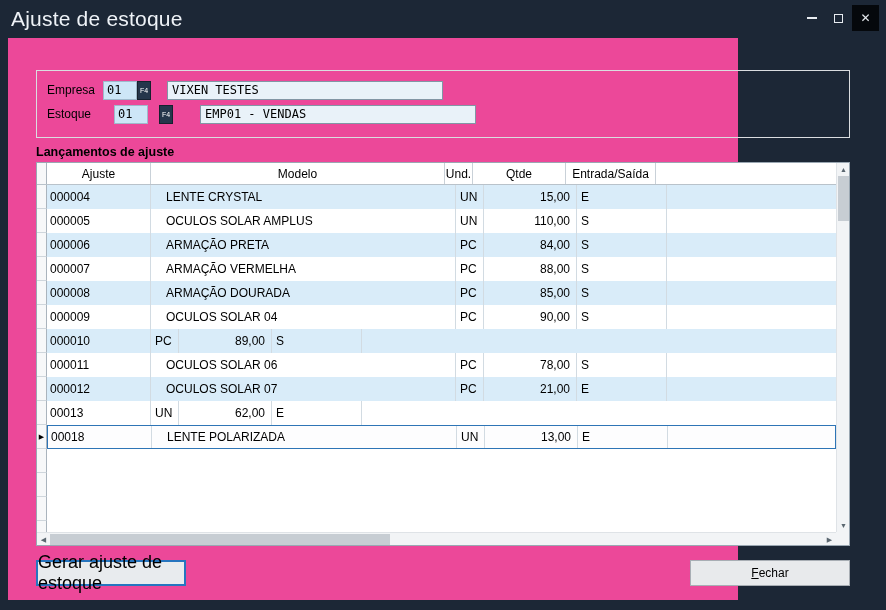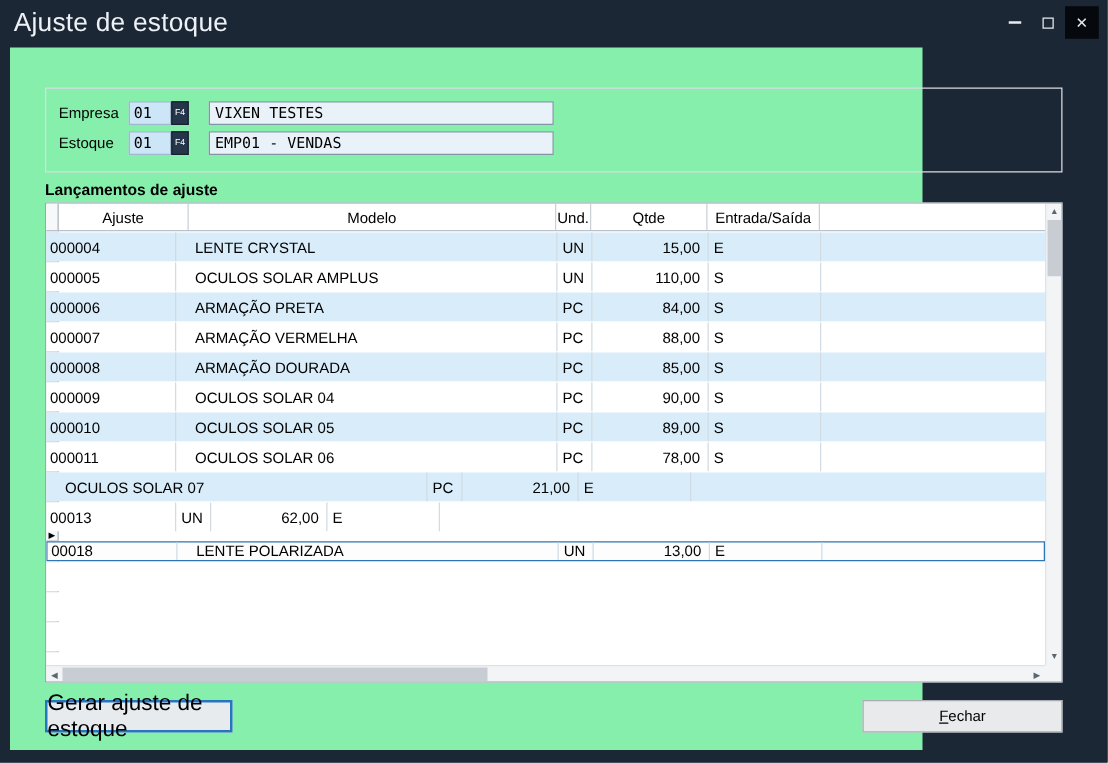--- a/index.html
+++ b/index.html
@@ -12,26 +12,26 @@
   .title { position:absolute; left:11px; top:7px; font-size:21px; color:#eef2f7;
            font-weight:400; letter-spacing:.2px; }
   .win-controls { position:absolute; top:5px; right:7px; display:flex; }
   .winbtn { width:27px; height:26px; display:flex; align-items:center; justify-content:center;
             color:#e8ecf1; cursor:pointer; }
   .winbtn .bar { width:10px; height:2px; background:#e8ecf1; }
   .winbtn .sq  { width:9px; height:9px; border:1px solid #e8ecf1; }
   .winbtn.closewin { background:#05080c; font-size:12px; }
 
   
-  .content { position:absolute; left:8px; top:38px; width:730px; height:562px; background:#86efac; }
+  .content { position:absolute; left:8px; top:38px; width:730px; height:562px; background:#ec4899; }
 
   .form-box { position:absolute; left:28px; top:32px; width:814px; height:68px;
               border:1px solid #dadde0; }
   .frow { position:absolute; left:10px; height:20px; display:flex; align-items:center; }
-  .frow.r1 { top:9px; } .frow.r2 { top:33px; }
+  .frow.r1 { top:9px; } .frow.r2 { top:33px;gap:11px; }
   .flabel { width:56px; font-size:12px; color:#000; }
   .fcode { width:34px; height:19px; border:1px solid #9fb9cc; background:#cde6f7;
            font-family:"DejaVu Sans Mono", monospace; font-size:12px; padding:0 3px; color:#000; }
   .flookup { width:14px; height:19px; background:#25364b; color:#fff; border:1px solid #16212f;
              display:flex; align-items:center; justify-content:center; font-size:7px; cursor:pointer;
              font-family:"Liberation Sans", sans-serif; }
   .fname { margin-left:16px; width:276px; height:19px; border:1px solid #8296a5; background:#e9f2f9;
            font-family:"DejaVu Sans Mono", monospace; font-size:12px; line-height:17px; padding:0 4px;
            color:#000; }
 
@@ -42,21 +42,21 @@
           border:1px solid #9aa7b2; background:#fff; }
   .grid-header { position:absolute; top:0; left:0; width:799px; height:22px; display:flex;
                  background:#fff; border-bottom:1px solid #b9c2ca; }
   .hcell { font-size:12px; display:flex; align-items:center; justify-content:center;
            border-right:1px solid #c9d1d8; color:#000; height:100%; }
   .w-sel  { width:10px; border-right:1px solid #aab4bd; background:#f7f8f9; }
   .w-prod { width:104px; } .w-mod { width:294px; } .w-und { width:28px; }
   .w-qtde { width:93px; }  .w-es  { width:90px; }  .w-fill { flex:1; border-right:none; }
 
   .grid-body { position:absolute; top:22px; left:0; width:799px; height:347px; overflow:hidden; }
-  .grid-row { display:flex; height:24px;flex-direction:column; }
+  .grid-row { display:flex; height:24px; }
   .sel { width:10px; background:#f7f8f9; border-right:1px solid #aab4bd;
          border-bottom:1px solid #cfd6dc; display:flex; align-items:center; justify-content:center; }
   .marker { font-size:7px; color:#000; line-height:1; }
   .rowmain { flex:1; display:flex; background:#fff; }
   .grid-row.alt .rowmain { background:#d9ecf9; }
   .grid-row.selected .rowmain { background:#fdfdfe; border:1px solid #2e75b6; }
   .cell { font-size:12px; color:#000; display:flex; align-items:center;
           border-right:1px solid #d2dbe2; overflow:hidden; white-space:nowrap; }
   .c-prod { width:104px; padding-left:3px; }
   .c-mod  { width:294px; padding-left:4px;margin-left:11px; }
@@ -207,41 +207,41 @@
               <div class="cell c-und">PC</div>
               <div class="cell c-qtde">90,00</div>
               <div class="cell c-es">S</div>
               <div class="cell c-fill"></div>
             </div>
           </div>
           <div class="grid-row alt">
             <div class="sel"></div>
             <div class="rowmain">
               <div class="cell c-prod">000010</div>
-              <div class="cell c-mod">OCULOS SOLAR 05</div>
               <div class="cell c-und">PC</div>
               <div class="cell c-qtde">89,00</div>
               <div class="cell c-es">S</div>
               <div class="cell c-fill"></div>
             </div>
           </div>
           <div class="grid-row">
             <div class="sel"></div>
             <div class="rowmain">
               <div class="cell c-prod">000011</div>
               <div class="cell c-mod">OCULOS SOLAR 06</div>
               <div class="cell c-und">PC</div>
               <div class="cell c-qtde">78,00</div>
               <div class="cell c-es">S</div>
               <div class="cell c-fill"></div>
             </div>
           </div>
           <div class="grid-row alt">
             <div class="sel"></div>
             <div class="rowmain">
+              <div class="cell c-prod">000012</div>
               <div class="cell c-mod">OCULOS SOLAR 07</div>
               <div class="cell c-und">PC</div>
               <div class="cell c-qtde">21,00</div>
               <div class="cell c-es">E</div>
               <div class="cell c-fill"></div>
             </div>
           </div>
           <div class="grid-row">
             <div class="sel"></div>
             <div class="rowmain">

